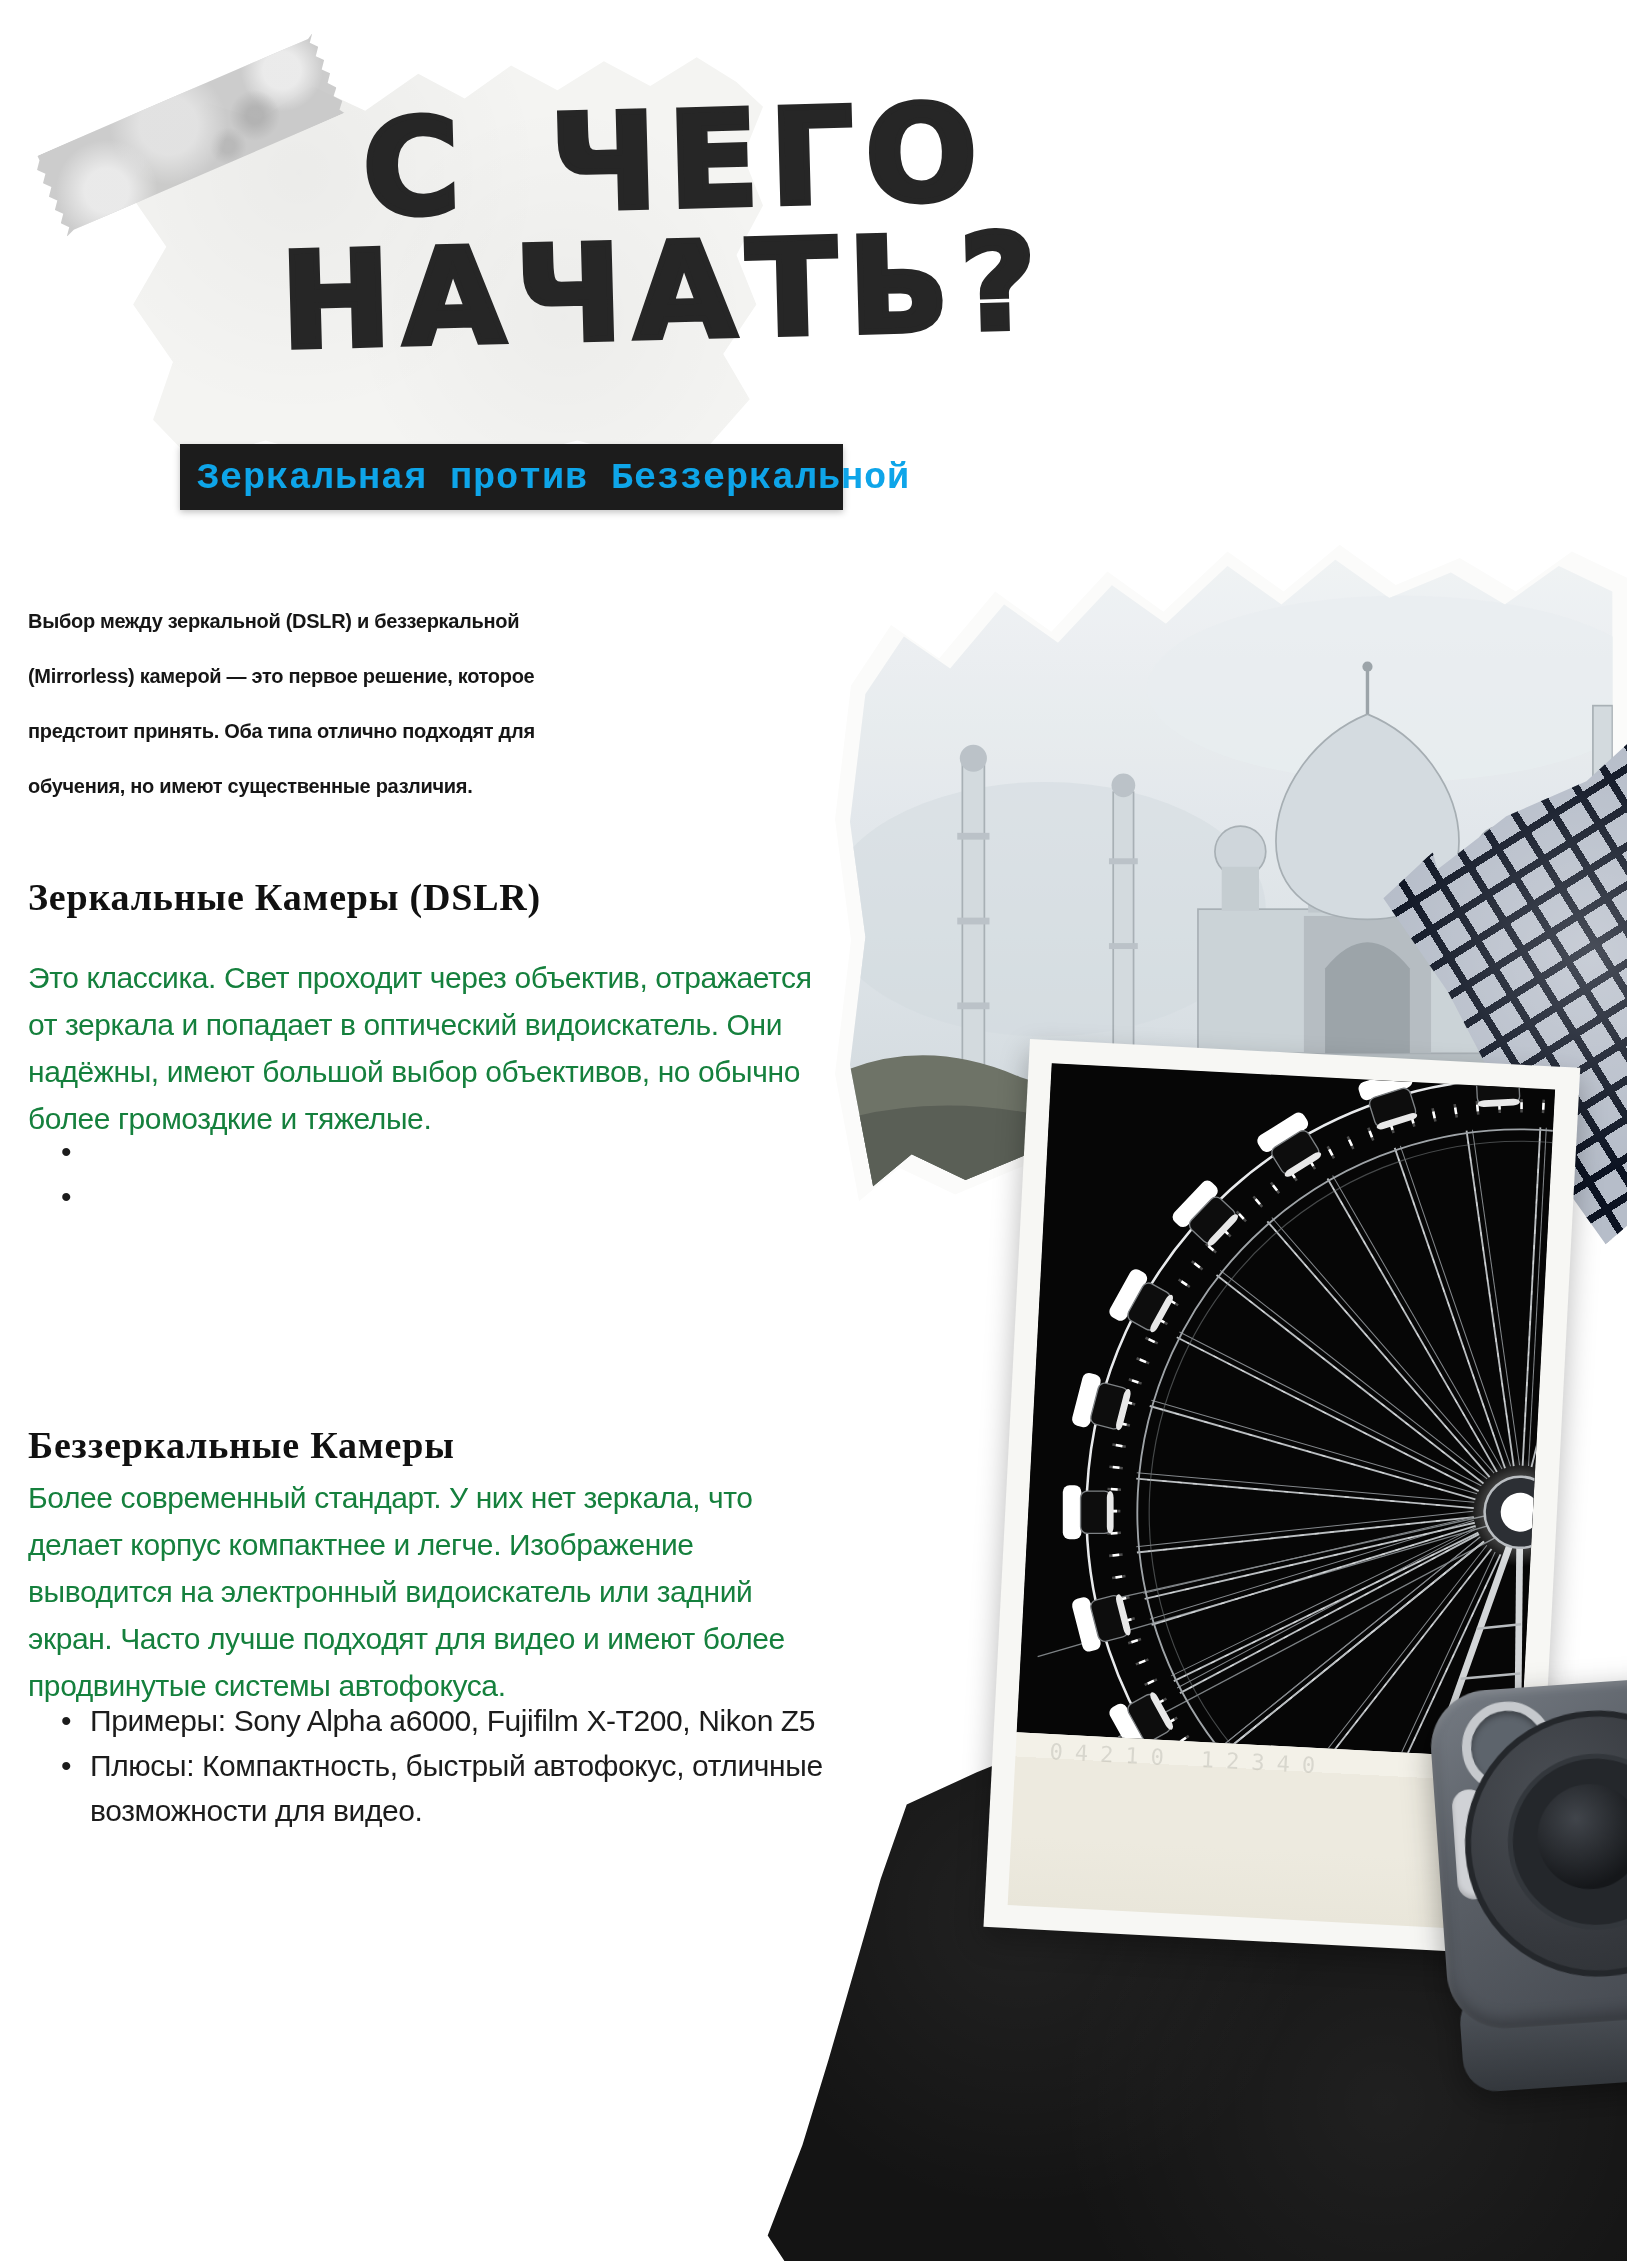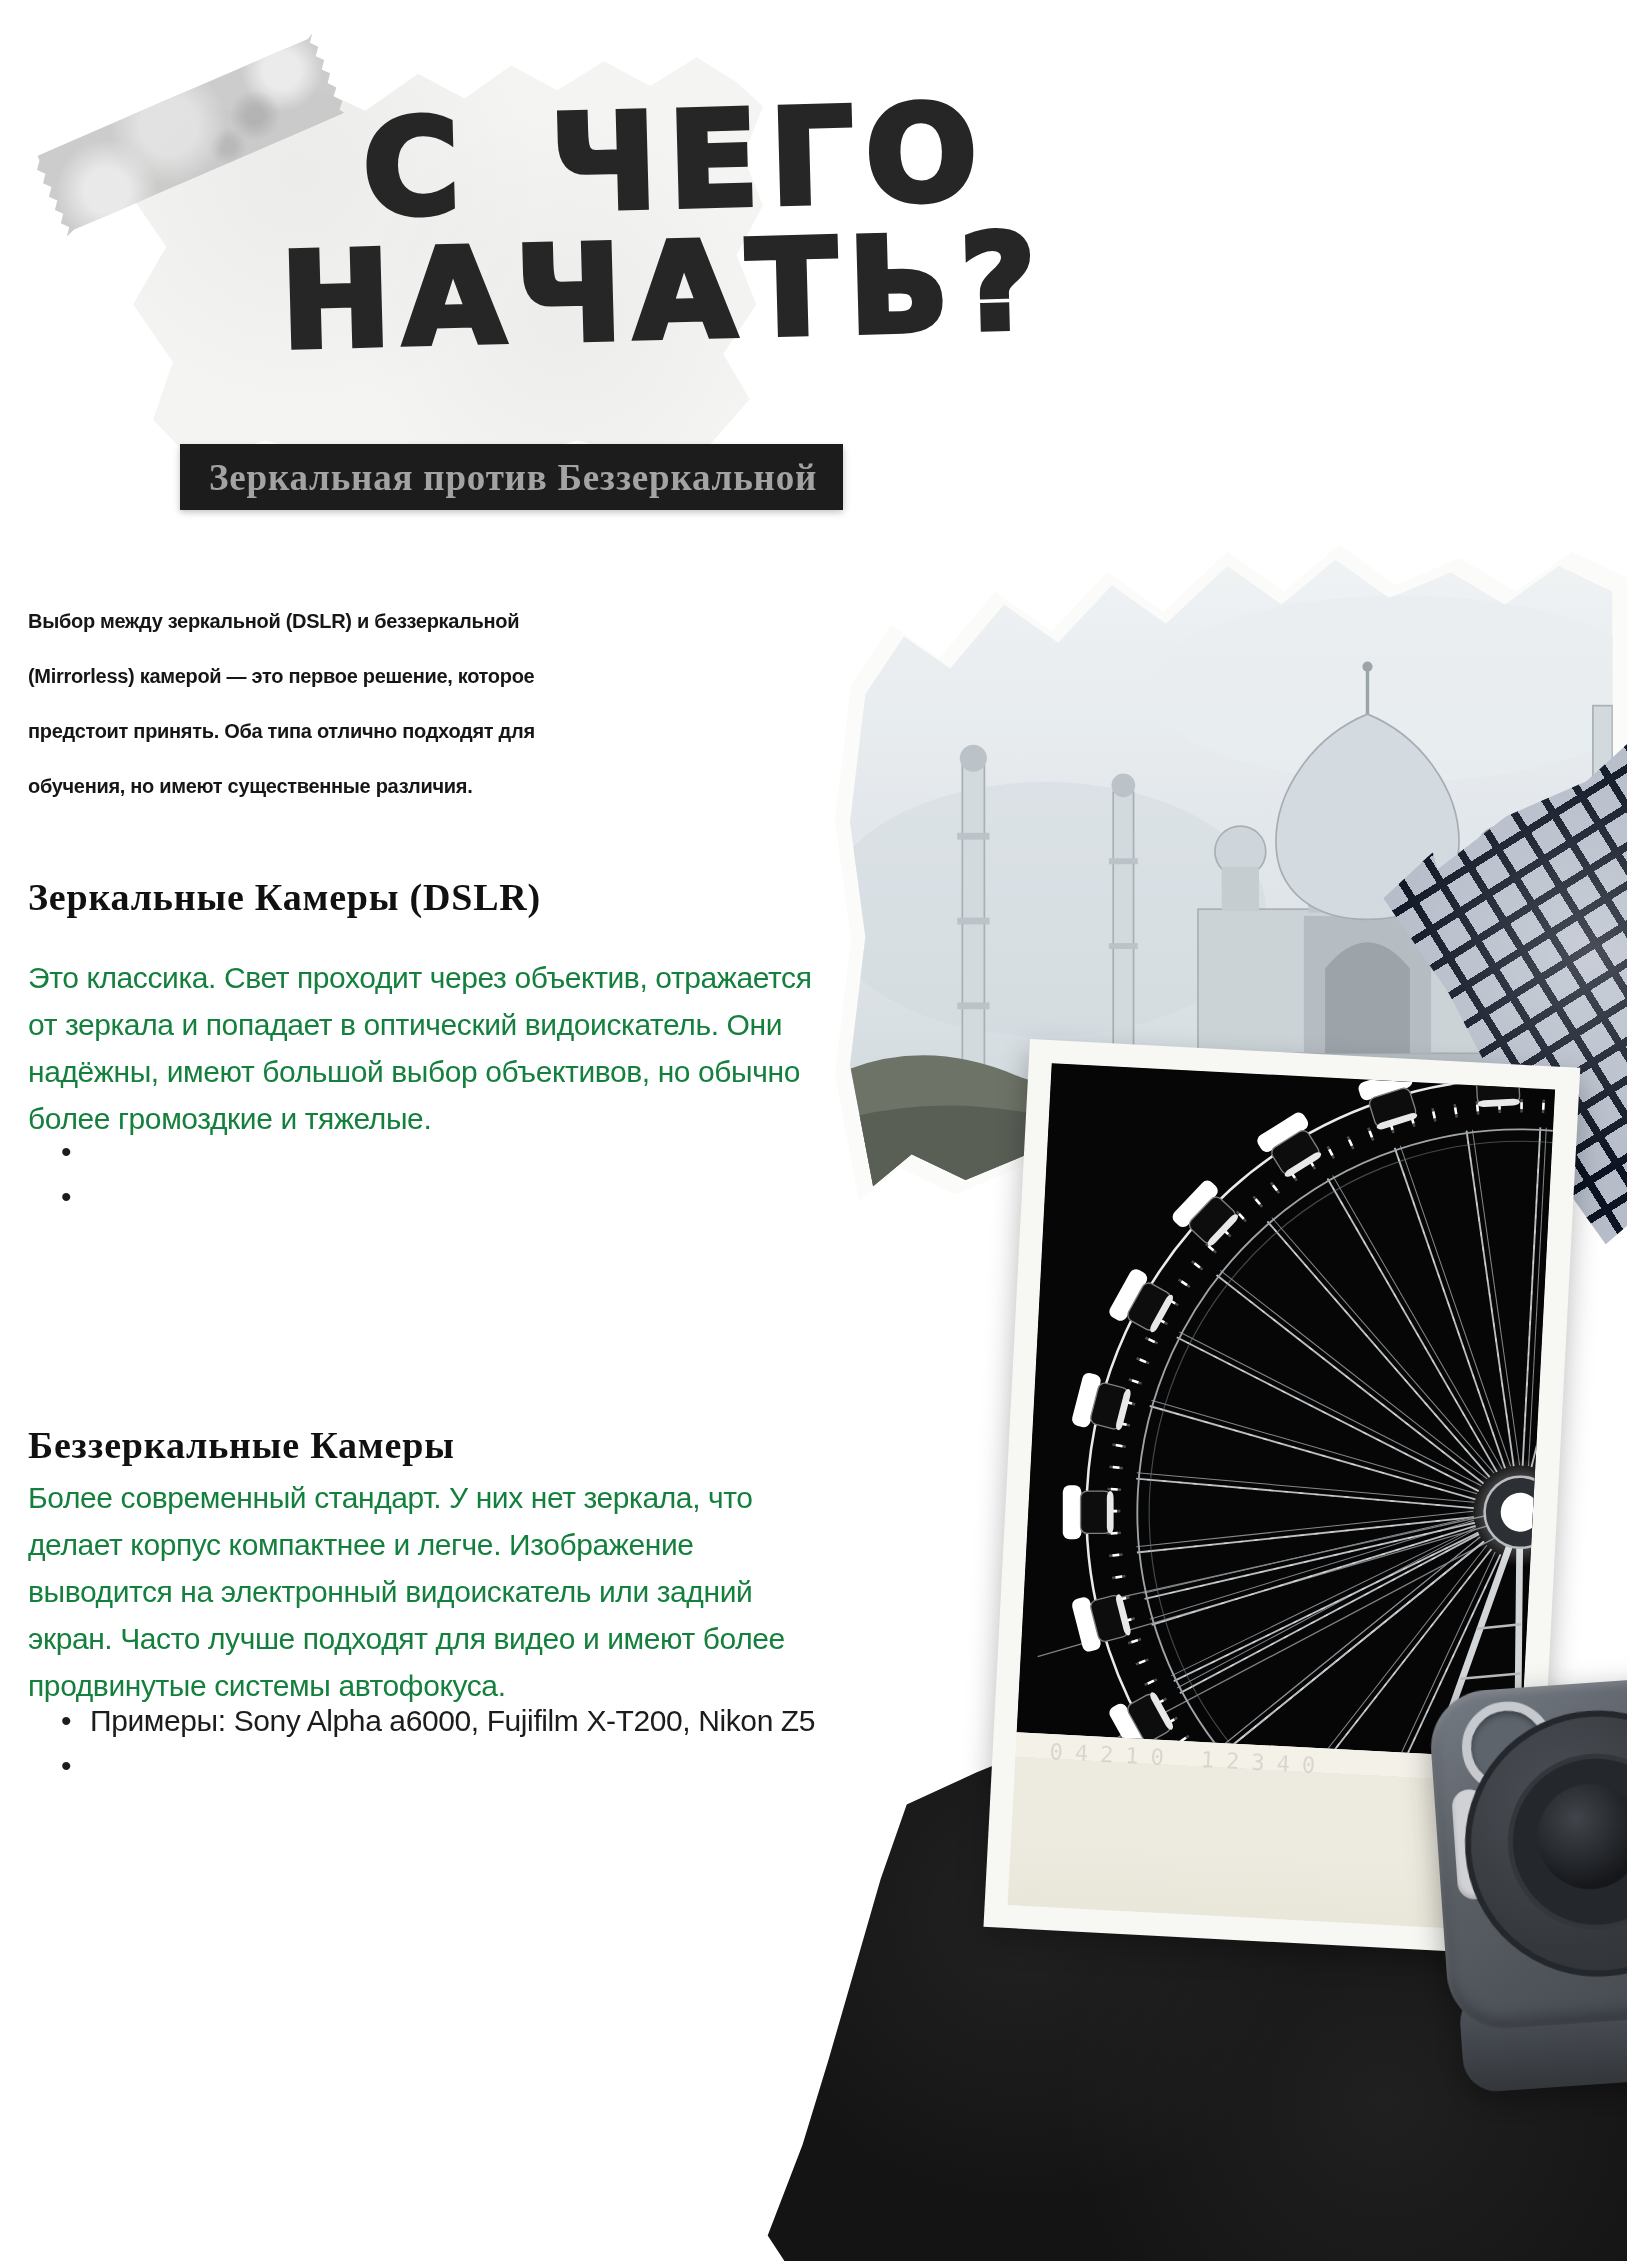--- a/index.html
+++ b/index.html
@@ -22,22 +22,22 @@
       radial-gradient(circle at 60% 80%,rgba(168,168,168,.5) 0 6.8px,transparent 18.7px);
     clip-path:polygon(2% 0%,98% 4%,100% 0%,98% 9%,100% 17%,98% 26%,100% 34%,98% 43%,100% 51%,98% 60%,100% 69%,98% 77%,100% 86%,98% 94%,99% 100%,3% 96%,0% 100%,2% 91%,0% 83%,2% 74%,0% 66%,2% 57%,0% 49%,2% 40%,0% 32%,2% 23%,0% 15%,2% 6%);
     z-index:3;}
   .title-line{position:absolute;font-family:"DejaVu Sans",sans-serif;font-weight:bold;
     font-size:131px;line-height:1;color:#262626;-webkit-text-stroke:6px #262626;
     letter-spacing:12px;word-spacing:22px;white-space:nowrap;transform:rotate(-1.5deg);z-index:4;}
   .title-1{left:363px;top:95px;}
   .title-2{left:281px;top:226px;}
   .banner{left:180px;top:444px;width:663px;height:66px;background:#1c1c1c;z-index:4;
     box-shadow:0 2.5px 6.8px rgba(0,0,0,.25);}
-  .banner span{display:block;padding-left:29px;line-height:68px;font-size:37px;font-weight:bold;
-    color:#a3a3a3;font-family:Liberation Serif, serif;letter-spacing:0.8px;white-space:nowrap;}
+  .banner span{display:block;padding-left:17px;line-height:68px;font-size:37px;font-weight:bold;
+    color:#0ea5e9;font-family:Liberation Mono, monospace;letter-spacing:0.8px;white-space:nowrap;}
 
   
   .intro{left:28px;top:594px;width:856px;font-weight:bold;font-size:20px;line-height:55px;
     color:#161616;letter-spacing:-0.3px;white-space:nowrap;z-index:5;}
   .h2{left:28px;font-size:38px;font-weight:bold;color:#111;letter-spacing:0.8px;white-space:nowrap;z-index:5;font-family:Liberation Serif, serif;}
   .h2-1{top:875px;}  .h2-2{top:1395px;margin-top:28px;}
   .para{left:28px;width:865px;font-size:30px;line-height:47px;color:#15803d;
     letter-spacing:-0.4px;white-space:nowrap;z-index:5;}
   .p1{top:954px;}  .p2{top:1474px;}
   .blist{left:61px;width:831px;z-index:5;list-style:none;margin:0;padding:0;}
@@ -132,20 +132,21 @@
 
 <div class="abs h2 h2-2">Беззеркальные Камеры</div>
 <div class="abs para p2">Более современный стандарт. У них нет зеркала, что<br>делает корпус компактнее и легче. Изображение<br>выводится на электронный видоискатель или задний<br>экран. Часто лучше подходят для видео и имеют более<br>продвинутые системы автофокуса.</div>
 <ul class="abs blist b2">
   <li>
     <span class="bdot">•</span>
     <div class="btext">Примеры: Sony Alpha a6000, Fujifilm X-T200, Nikon Z5</div>
   </li>
   <li>
     <span class="bdot">•</span>
+    <div class="btext">Плюсы: Компактность, быстрый автофокус, отличные<br>возможности для видео.</div>
   </li>
 </ul>
 
 <div class="abs taj">
   <div class="taj-inner">
     <svg viewBox="0 0 909 754" width="100%" height="100%" preserveAspectRatio="none">
       <defs>
         <linearGradient id="sky" x1="0" y1="0" x2="0" y2="1">
           <stop offset="0" stop-color="#eef1f3"></stop>
             <stop offset=".6" stop-color="#d8dfe4"></stop>

